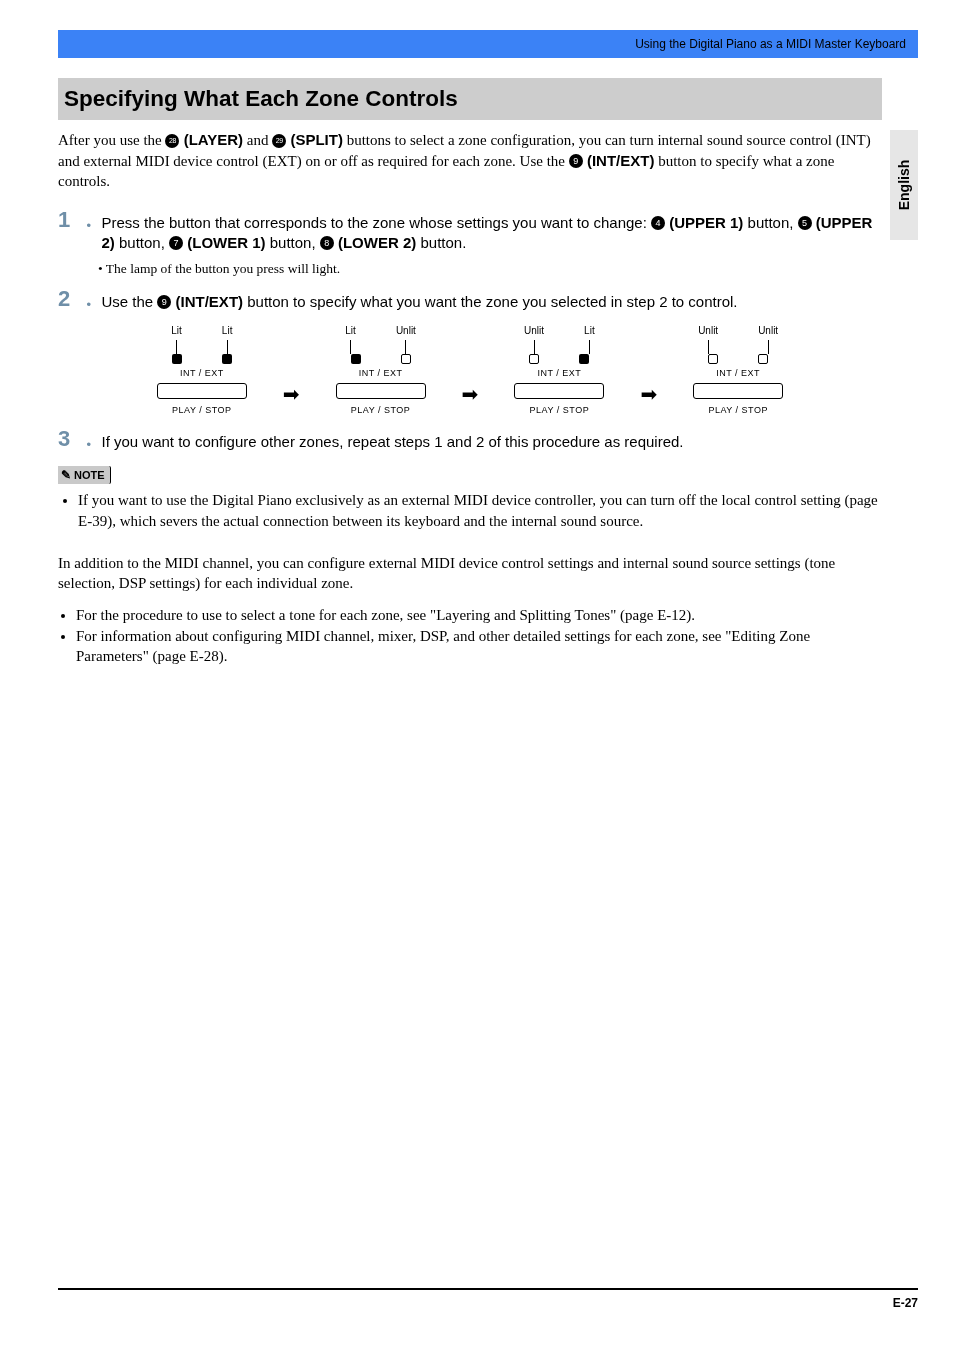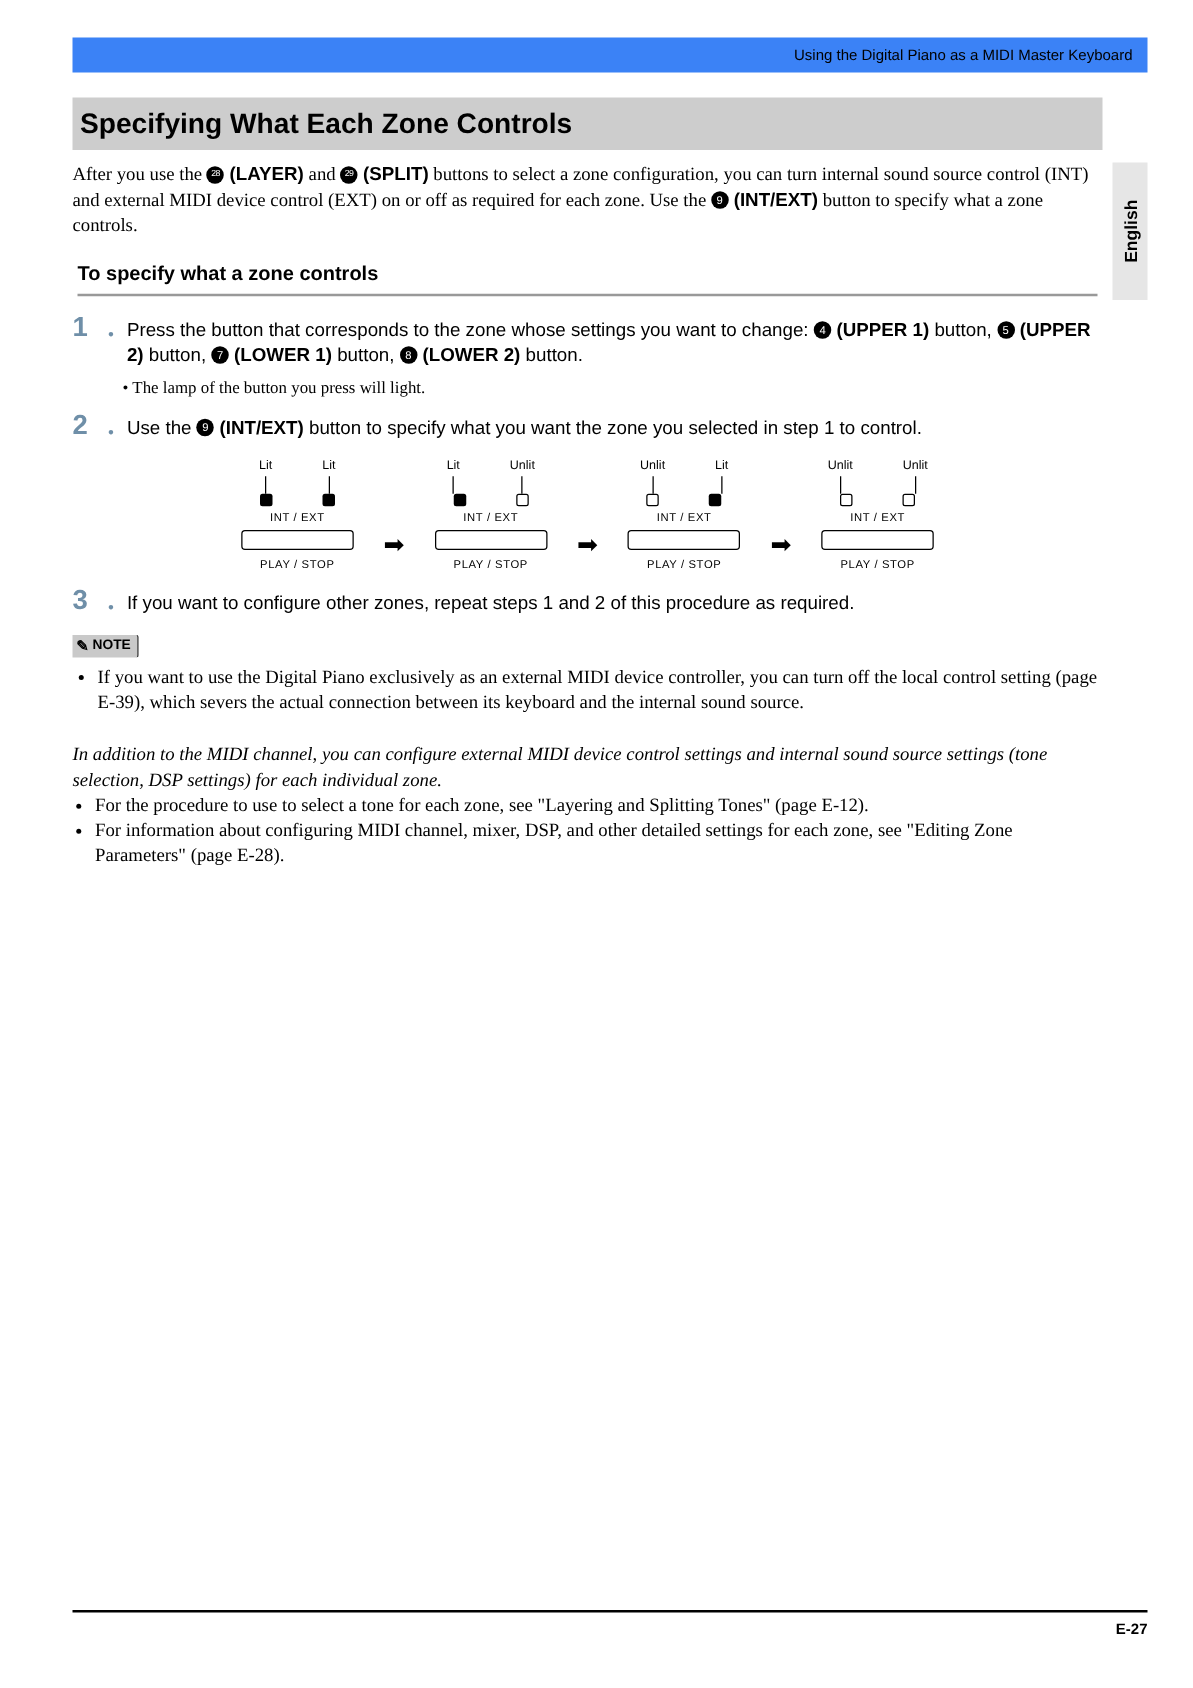--- a/index.html
+++ b/index.html
@@ -121,21 +121,21 @@
   }
   .bold-sans { font-family: Arial, Helvetica, sans-serif; font-weight: bold; }
   .diagram-wrap {
     display: flex;
     justify-content: center;
     margin: 12px 0 12px 0;
   }
   .diagram {
     display: flex;
     align-items: center;
-    gap: 4px;
+    gap: 16px;
   }
   .dgroup {
     display: flex;
     flex-direction: column;
     align-items: center;
     width: 130px;
   }
   .lamp-row {
     display: flex;
     gap: 40px;
@@ -242,38 +242,37 @@
 </div>
 
 <div class="content">
 
   <div class="section-heading">Specifying What Each Zone Controls</div>
 
   <p class="intro">
     <span>After you use the </span><span class="circ small-circ">28</span><span class="bold-sans"> (LAYER)</span><span> and </span><span class="circ small-circ">29</span><span class="bold-sans"> (SPLIT)</span><span> buttons to select a zone configuration, you can turn internal sound source control (INT) and external MIDI device control (EXT) on or off as required for each zone. Use the </span><span class="circ">9</span><span class="bold-sans"> (INT/EXT)</span><span> button to specify what a zone controls.</span>
   </p>
 
-  <div class="sub-heading">To specify what a zone controls</div>
 
   
   <div class="step">
     <span class="step-num">1</span>
     <span class="step-dot">.</span>
     <div class="step-body">
       <span>Press the button that corresponds to the zone whose settings you want to change: </span><span class="circ">4</span><span class="bold-sans"> (UPPER 1)</span><span> button, </span><span class="circ">5</span><span class="bold-sans"> (UPPER 2)</span><span> button, </span><span class="circ">7</span><span class="bold-sans"> (LOWER 1)</span><span> button, </span><span class="circ">8</span><span class="bold-sans"> (LOWER 2)</span><span> button.</span>
     </div>
   </div>
   <div class="bullet-line">• <span>The lamp of the button you press will light.</span></div>
 
   
   <div class="step">
     <span class="step-num">2</span>
     <span class="step-dot">.</span>
     <div class="step-body">
-      <span>Use the </span><span class="circ">9</span><span class="bold-sans"> (INT/EXT)</span><span> button to specify what you want the zone you selected in step 1 to control.</span>
+      <span>Use the </span><span class="circ">9</span><span class="bold-sans"> (INT/EXT)</span><span> button to specify what you want the zone you selected in step 2 to control.</span>
     </div>
   </div>
 
   
   <div class="diagram-wrap">
     <div class="diagram">
       <div class="dgroup">
         <div class="lamp-row">
           <div class="lamp-col">
               <span>Lit</span>
@@ -364,21 +363,21 @@
   </div>
 
   <div class="note-badge">
     <span class="note-pen">✎</span>
     <span>NOTE</span>
   </div>
   <ul class="note-list">
     <li>If you want to use the Digital Piano exclusively as an external MIDI device controller, you can turn off the local control setting (page E-39), which severs the actual connection between its keyboard and the internal sound source.</li>
   </ul>
 
-  <p style="margin-bottom:0;font-style:italic;">In addition to the MIDI channel, you can configure external MIDI device control settings and internal sound source settings (tone selection, DSP settings) for each individual zone.</p>
+  <p style="margin-bottom:12px;">In addition to the MIDI channel, you can configure external MIDI device control settings and internal sound source settings (tone selection, DSP settings) for each individual zone.</p>
   <ul class="zone-list">
     <li>For the procedure to use to select a tone for each zone, see "Layering and Splitting Tones" (page E-12).</li>
     <li>For information about configuring MIDI channel, mixer, DSP, and other detailed settings for each zone, see "Editing Zone Parameters" (page E-28).</li>
   </ul>
 
 </div>
 
 <div class="footer">
   <span>E-27</span>
 </div>

